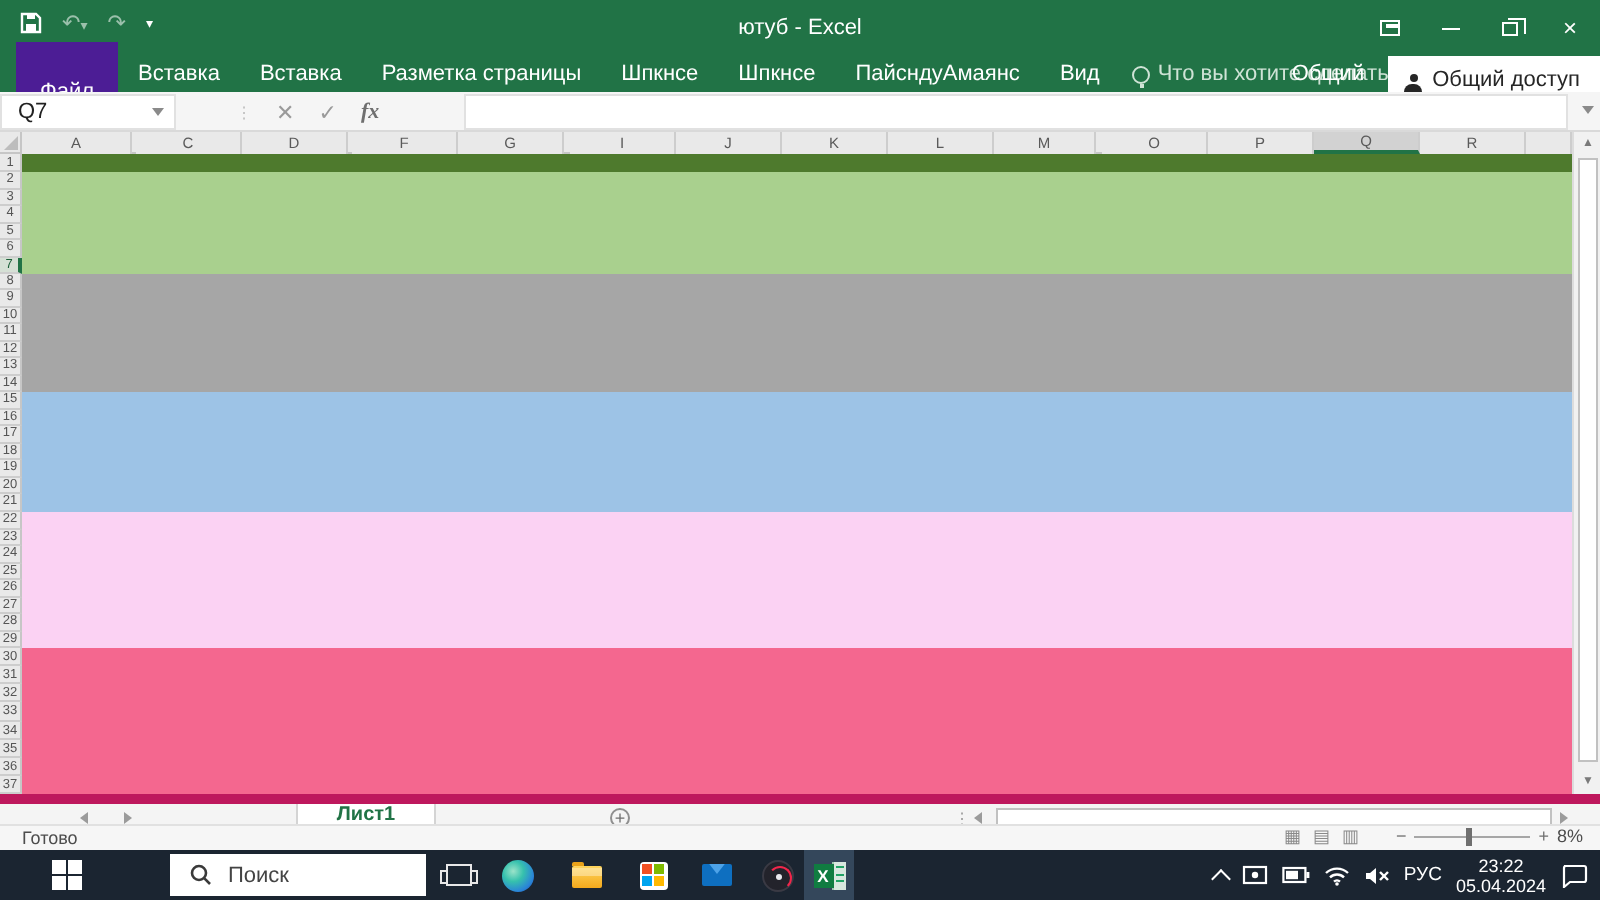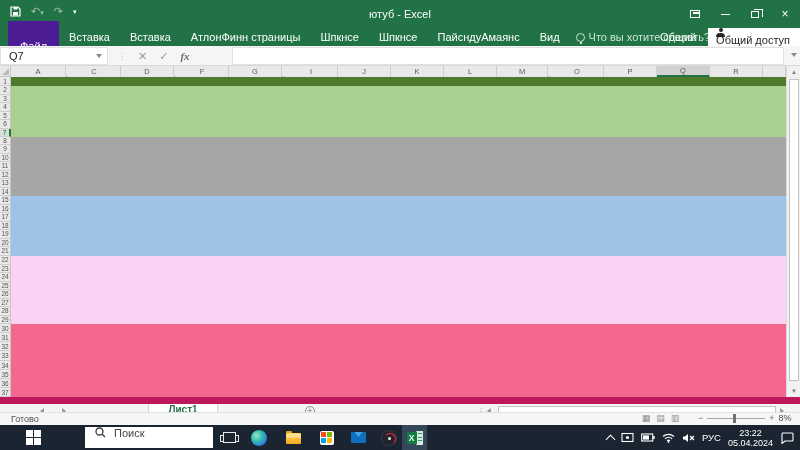--- a/index.html
+++ b/index.html
@@ -23,28 +23,28 @@
   
   .ribbontabs{position:absolute;left:0;top:28px;width:800px;height:18px;background:#217346;color:#fff;font-size:11px;}
   .rtabs{position:absolute;left:8px;top:0;height:18px;display:flex;align-items:center;}
   .rtab{padding:0 10px;height:18px;line-height:18px;cursor:default;}
   .rtab.file{background:#4c1d95;padding:16px 12px;}
   .tellme{display:flex;align-items:center;gap:4px;color:#cfe3d6;padding-left:6px;}
   .bulb{width:9px;height:9px;border:1px solid #cfe3d6;border-radius:50%;position:relative;}
   .bulb:after{content:"";position:absolute;left:3px;top:8px;width:2px;height:2px;background:#cfe3d6;}
   .ribbon-right{position:absolute;right:0;top:0;height:18px;display:flex;align-items:center;}
   .signin{padding:0 12px;color:#fff;}
-  .sharebtn{height:18px;background:#fff;color:#262626;display:flex;align-items:flex-start;gap:5px;padding:0 10px 0 8px;flex-direction:column;}
+  .sharebtn{height:18px;background:#fff;color:#262626;display:flex;align-items:flex-end;gap:5px;padding:0 10px 0 8px;}
   .person{width:9px;height:9px;position:relative;}
   .person:before{content:"";position:absolute;left:2.5px;top:0;width:4px;height:4px;border-radius:50%;background:#262626;}
   .person:after{content:"";position:absolute;left:0;top:4.5px;width:9px;height:4.5px;border-radius:4px 4px 0 0;background:#262626;}
 
   
   .formulabar{position:absolute;left:0;top:46px;width:800px;height:20px;background:#f5f5f5;border-bottom:1px solid #d9d9d9;}
-  .namebox{position:absolute;left:0;top:1px;width:108px;height:18px;background:#fff;border:1px solid #e1e1e1;font-size:11px;color:#222;line-height:16px;padding-left:8px;}
+  .namebox{position:absolute;left:0;top:1px;width:88px;height:18px;background:#fff;border:1px solid #e1e1e1;font-size:11px;color:#222;line-height:16px;padding-left:8px;}
   .namebox .dd{position:absolute;right:5px;top:6px;width:0;height:0;border-left:3.5px solid transparent;border-right:3.5px solid transparent;border-top:4px solid #8a8a8a;}
   .fbicons{position:absolute;left:118px;top:0;height:20px;display:flex;align-items:center;gap:12px;color:#9a9a9a;font-size:11px;}
   .fx{font-family:"Liberation Serif",serif;font-style:italic;font-weight:bold;color:#6f6f6f;}
   .fbinput{position:absolute;left:232px;top:1px;width:552px;height:18px;background:#fff;border:1px solid #e1e1e1;}
   .fbchev{position:absolute;right:3px;top:7px;width:0;height:0;border-left:3.5px solid transparent;border-right:3.5px solid transparent;border-top:4px solid #8a8a8a;}
 
   
   .grid{position:absolute;left:0;top:66px;width:800px;height:331px;background:#fff;overflow:hidden;}
   .corner{position:absolute;left:0;top:0;width:11px;height:11px;background:#e9e9e9;border-right:1px solid #c6c6c6;border-bottom:1px solid #c6c6c6;}
   .corner:after{content:"";position:absolute;right:1px;bottom:1px;width:0;height:0;border-left:7px solid transparent;border-bottom:7px solid #bdbdbd;}
@@ -57,21 +57,21 @@
   .vline{position:absolute;width:2.5px;background:#151515;}
   .cell{position:absolute;font-size:7.5px;font-weight:bold;color:#000;white-space:nowrap;overflow:hidden;padding-left:1px;}
   .cell.r{text-align:right;padding-right:1px;}
   .activecell{position:absolute;border:1.5px solid #1f6b40;}
   .activecell .handle{position:absolute;right:-2px;bottom:-2px;width:3px;height:3px;background:#1f6b40;border:1px solid #fff;}
   .vscroll{position:absolute;right:0;top:0;width:14px;height:331px;background:#f1f1f1;border-left:1px solid #dcdcdc;}
   .vscroll .arr{position:absolute;left:0;width:14px;height:12px;color:#7a7a7a;font-size:6px;text-align:center;line-height:12px;}
   .vscroll .thumb{position:absolute;left:1.5px;top:13px;width:10px;height:302px;background:#fff;border:1px solid #c1c1c1;}
 
   
-  .sheetbar{position:absolute;left:0;top:397px;width:800px;height:15px;background:#f4f4f4;border-top:7px solid #be185d;font-size:10px;}
+  .sheetbar{position:absolute;left:0;top:397px;width:800px;height:15px;background:#f4f4f4;border-top:5px solid #be185d;font-size:10px;}
   .navarr{position:absolute;top:4px;width:0;height:0;border-top:3.5px solid transparent;border-bottom:3.5px solid transparent;}
   .navarr.l{border-right:4.5px solid #9b9b9b;}
   .navarr.rr{border-left:4.5px solid #9b9b9b;}
   .sheettab{position:absolute;left:148px;top:0;width:70px;height:14px;background:#fff;border:1px solid #d4d4d4;border-top:none;border-bottom:2px solid #217346;color:#217346;font-weight:bold;font-size:10px;text-align:center;line-height:12px;}
   .addsheet{position:absolute;left:305px;top:2px;width:10px;height:10px;border:1px solid #8f8f8f;border-radius:50%;color:#6f6f6f;font-size:9px;line-height:9px;text-align:center;}
   .hs-handle{position:absolute;left:477px;top:3px;color:#9a9a9a;font-size:8px;letter-spacing:0;line-height:9px;}
   .hscroll{position:absolute;left:487px;top:0;width:300px;height:15px;}
   .hscroll .arr{position:absolute;top:4px;}
   .hscroll .track{position:absolute;left:10px;top:1px;width:280px;height:12px;background:#f4f4f4;}
   .hscroll .thumb{position:absolute;left:11px;top:1.5px;width:278px;height:11px;background:#fff;border:1px solid #c1c1c1;}
@@ -82,21 +82,21 @@
   .views{position:absolute;left:642px;top:0px;display:flex;gap:6px;color:#8a8a8a;font-size:9px;}
   .zoomctl{position:absolute;left:698px;top:0;display:flex;align-items:center;gap:4px;color:#6f6f6f;}
   .ztrack{position:relative;width:58px;height:1px;background:#a6a6a6;}
   .ztrack .zthumb{position:absolute;left:26px;top:-4px;width:3px;height:9px;background:#6f6f6f;}
   .zpct{color:#4d4d4d;font-size:9px;}
 
   
   .taskbar{position:absolute;left:0;top:425px;width:800px;height:25px;background:#1b2531;color:#fff;}
   .startbtn{position:absolute;left:26px;top:5px;width:15px;height:15px;display:grid;grid-template-columns:7px 7px;grid-template-rows:7px 7px;gap:1px;}
   .startbtn span{background:#fff;}
-  .searchbox{position:absolute;left:85px;top:2px;width:128px;height:21px;background:#fff;display:flex;align-items:flex-start;gap:8px;padding-left:10px;color:#444;font-size:11px;}
+  .searchbox{position:absolute;left:85px;top:2px;width:128px;height:21px;background:#fff;display:flex;align-items:center;gap:8px;padding-left:10px;color:#444;font-size:11px;}
   .tb-ico{position:absolute;top:4px;width:17px;height:17px;display:flex;align-items:center;justify-content:center;}
   .taskview{width:13px;height:11px;border:1.3px solid #e8e8e8;position:relative;}
   .taskview:before{content:"";position:absolute;left:-4px;top:1.5px;width:2px;height:5px;border:1px solid #e8e8e8;border-right:none;}
   .taskview:after{content:"";position:absolute;right:-4px;top:1.5px;width:2px;height:5px;border:1px solid #e8e8e8;border-left:none;}
   .edge{width:16px;height:16px;border-radius:50%;background:radial-gradient(circle at 35% 35%,#9be3c9 0%,#36c1ad 35%,#2a84d8 70%,#1b4ea0 100%);}
   .folder{width:15px;height:11px;background:linear-gradient(#ffd65e,#f4a91d);border-radius:1px;position:relative;margin-top:2px;}
   .folder:before{content:"";position:absolute;left:0;top:-2px;width:6px;height:2px;background:#e9a21a;border-radius:1px 1px 0 0;}
   .folder:after{content:"";position:absolute;left:0;top:1px;width:15px;height:4px;background:rgba(255,255,255,.35);}
   .store{width:14px;height:14px;background:#fff;border-radius:2px;display:grid;grid-template-columns:5px 5px;grid-template-rows:5px 5px;gap:1px;padding:1.5px;}
   .store i:nth-child(1){background:#f25022;}.store i:nth-child(2){background:#7fba00;}
@@ -148,21 +148,21 @@
         </div>
       <div class="wbtn">×</div>
     </div>
   </div>
 
   <div class="ribbontabs">
     <div class="rtabs">
       <span class="rtab file">Файл</span>
       <span class="rtab">Вставка</span>
       <span class="rtab">Вставка</span>
-      <span class="rtab">АтлонФинн страницы</span>
+      <span class="rtab">Разметка страницы</span>
       <span class="rtab">Шпкнсе</span>
       <span class="rtab">Шпкнсе</span>
       <span class="rtab">ПайсндуАмаянс</span>
       <span class="rtab">Вид</span>
       <span class="tellme">
         <span class="bulb"></span>
         <span>Что вы хотите сделать?</span>
       </span>
     </div>
     <div class="ribbon-right">

